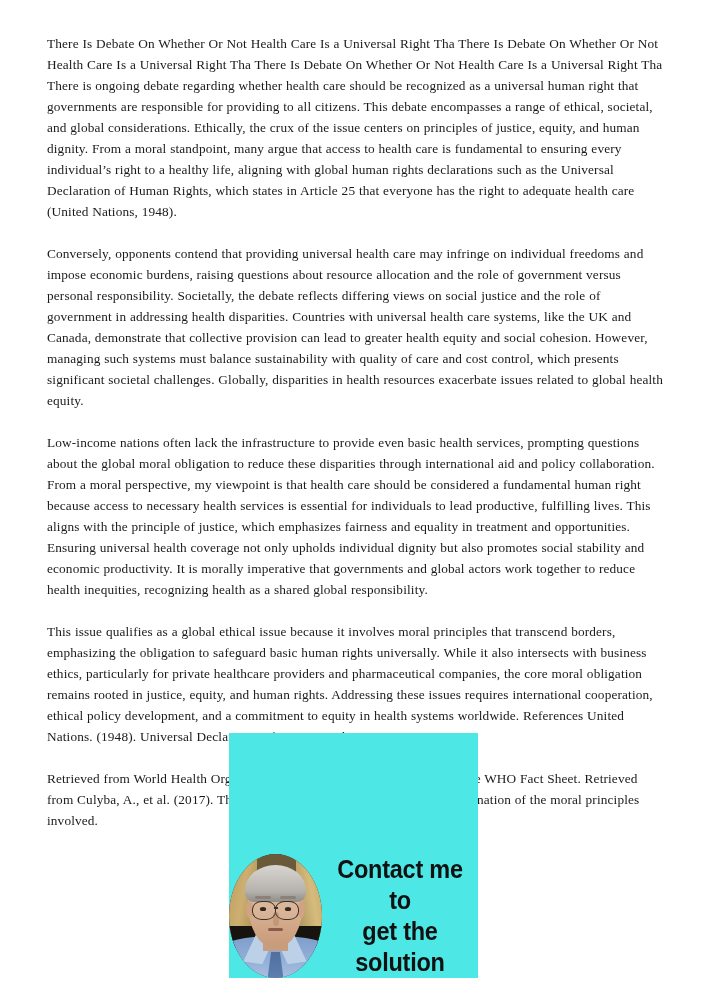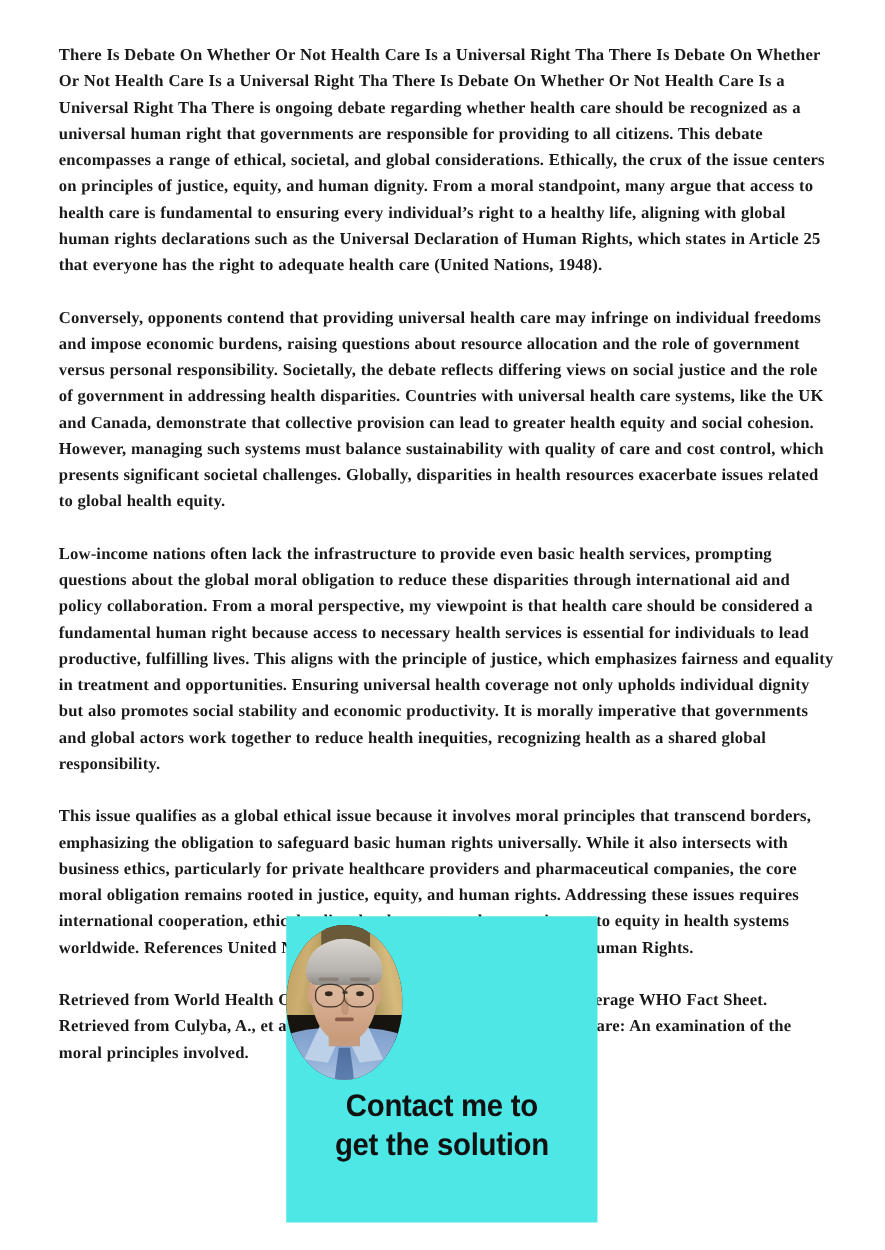--- a/index.html
+++ b/index.html
@@ -33,35 +33,34 @@
 
   .doc-paragraph {
     font-family: "Liberation Serif", "DejaVu Serif", serif;
     font-size: 13.3px;
     line-height: 21px;
     color: #1a1a1a;
     margin: 0 0 21px 0;
     text-align: left;
     letter-spacing: 0.01em;
     word-spacing: 0.02em;
-    font-weight: bold;
   }
 
   
   #contact-overlay {
     position: absolute;
     left: 229px;
     top: 733px;
     width: 249px;
     height: 245px;
     background: #4de8e6;
     z-index: 20;
     display: flex;
-    flex-direction: column;
-    align-items: flex-start;
+    flex-direction: row;
+    align-items: flex-end;
     overflow: hidden;
   }
 
   #contact-portrait {
     width: 93px;
     height: 124px;
     margin-top: 7px;
     border-radius: 50% / 50%;
     overflow: hidden;
     position: relative;

